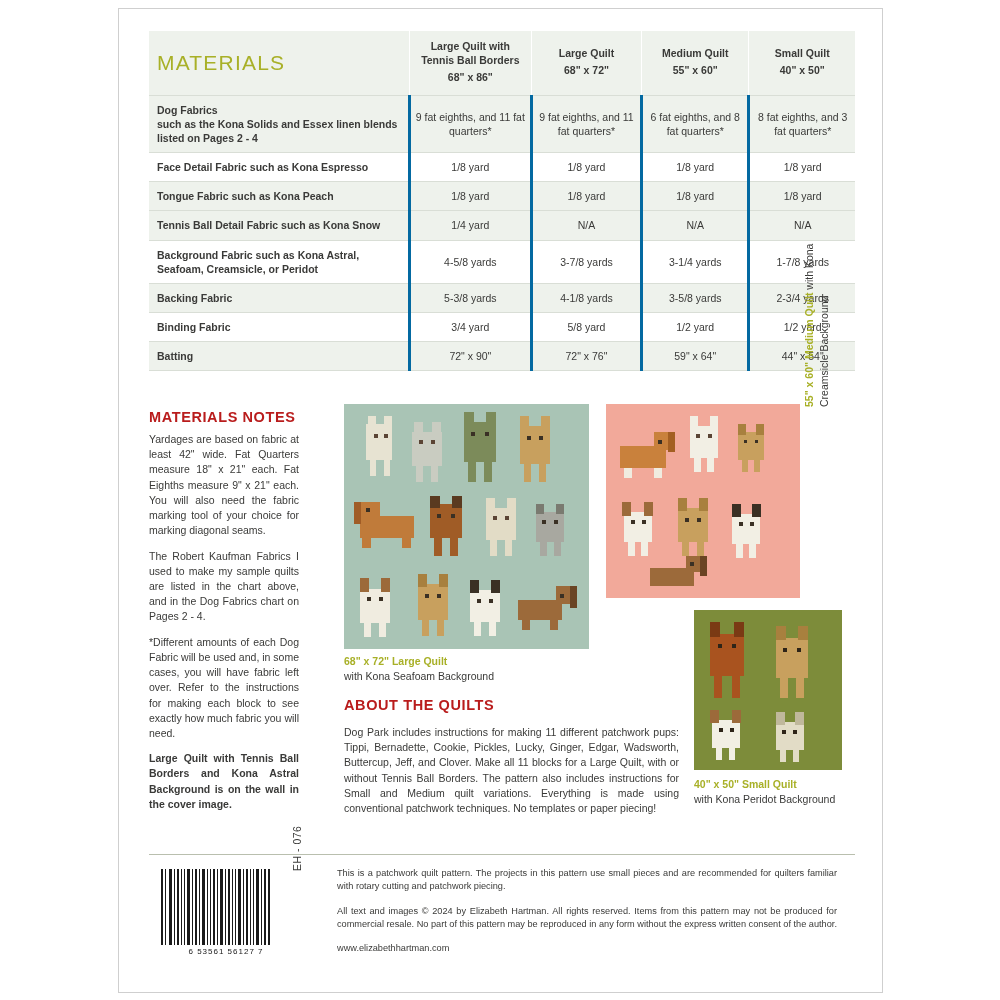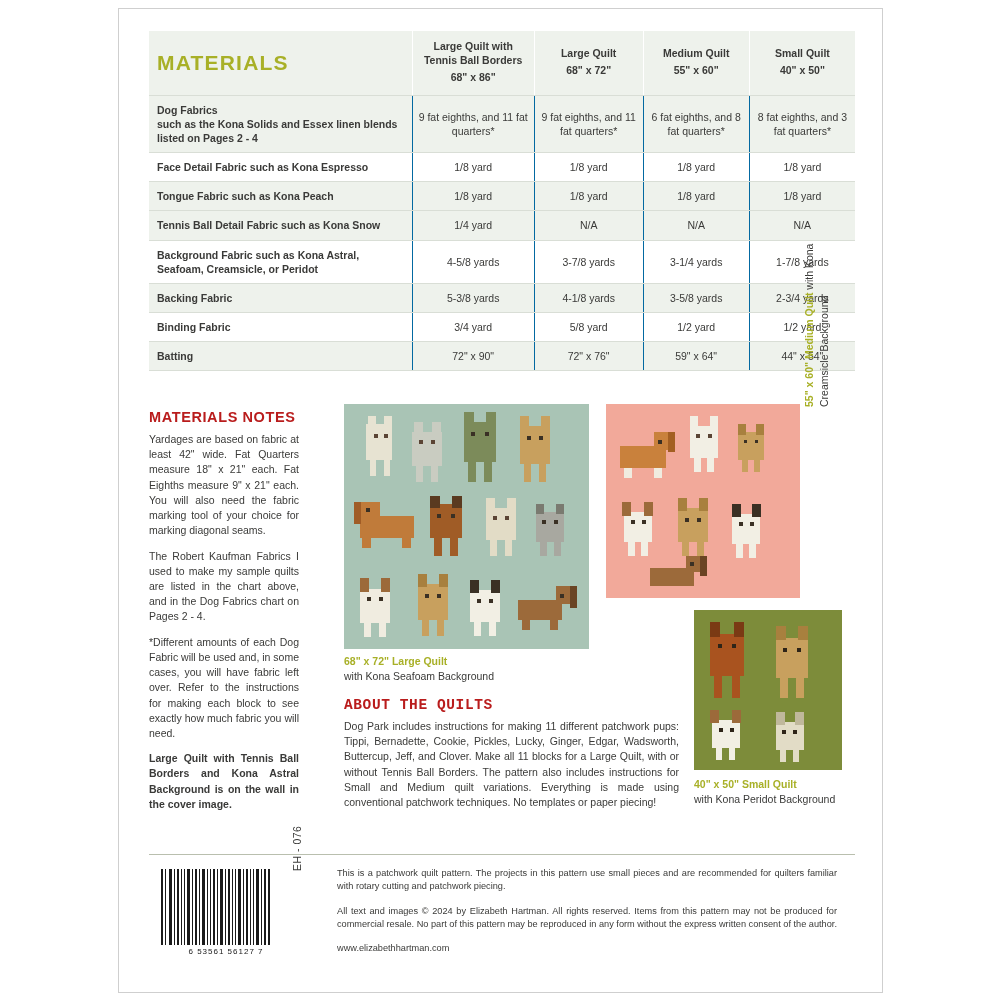--- a/index.html
+++ b/index.html
@@ -25,21 +25,21 @@
     left:30px; top:22px;
     width:706px;
     border-collapse:collapse;
     font-size:10.5px;
   }
   .mat-table td, .mat-table th { padding:0; }
   .mat-title {
     font-size:21px;
     letter-spacing:1.2px;
     color:#a8b027;
-    font-weight:bold;
+    font-weight:normal;
     padding-left:8px !important;
     vertical-align:middle;
   }
   .colhead {
     text-align:center;
     font-weight:bold;
     font-size:10.5px;
     color:#3a3a38;
     line-height:1.35;
     padding:8px 4px 10px 4px !important;
@@ -53,21 +53,21 @@
     line-height:1.35;
     font-size:10.5px;
   }
   .rowlabel b { font-weight:bold; }
   .rowlabel .sub { font-weight:bold; }
   .cell {
     text-align:center;
     vertical-align:middle;
     padding:7px 4px !important;
     line-height:1.35;
-    border-left:1px solid #0369a1;
+    border-left:3px solid #0369a1;
   }
   tr.shade td { background:#eef2ec; }
   tr.plain td { background:#ffffff; }
   tr.head td { background:#eef2ec; }
   .mat-table tr td { border-bottom:1px solid #d9ded6; }
   .mat-table tr.head td { border-bottom:1px solid #d9ded6; }
 
   
   .notes {
     position:absolute;
@@ -128,21 +128,21 @@
 
   
   .about {
     position:absolute;
     left:225px; top:686px;
     width:335px;
     font-size:10.5px;
     line-height:1.45;
     text-align:justify;
   }
-  .about .sec-head { margin-bottom:3px;font-family:Liberation Mono, monospace; }
+  .about .sec-head { margin-bottom:9px; }
 
   
   .footer-rule {
     position:absolute;
     left:30px; top:845px;
     width:706px;
     border-top:1px solid #b9bfae;
   }
   .barcode-wrap {
     position:absolute;

